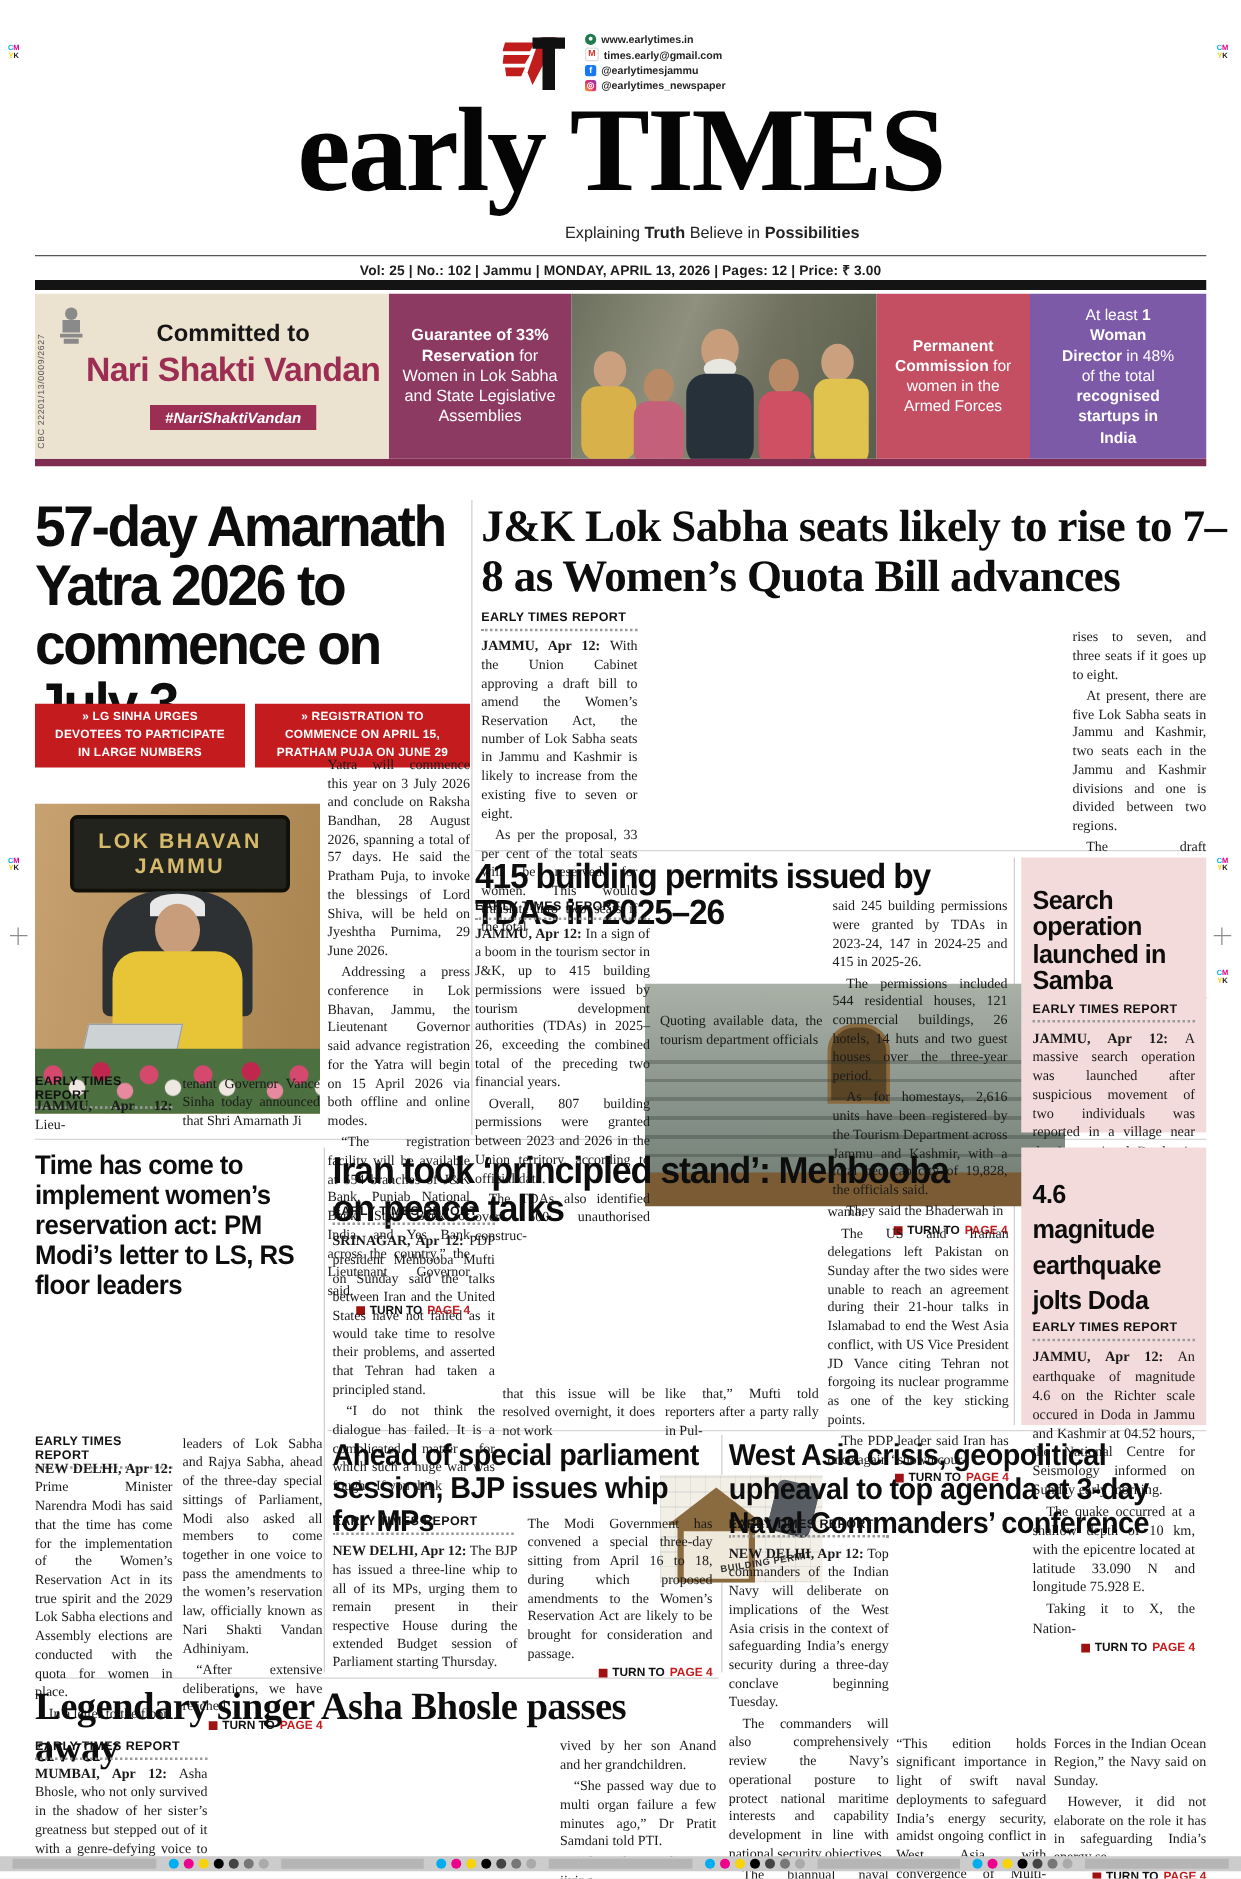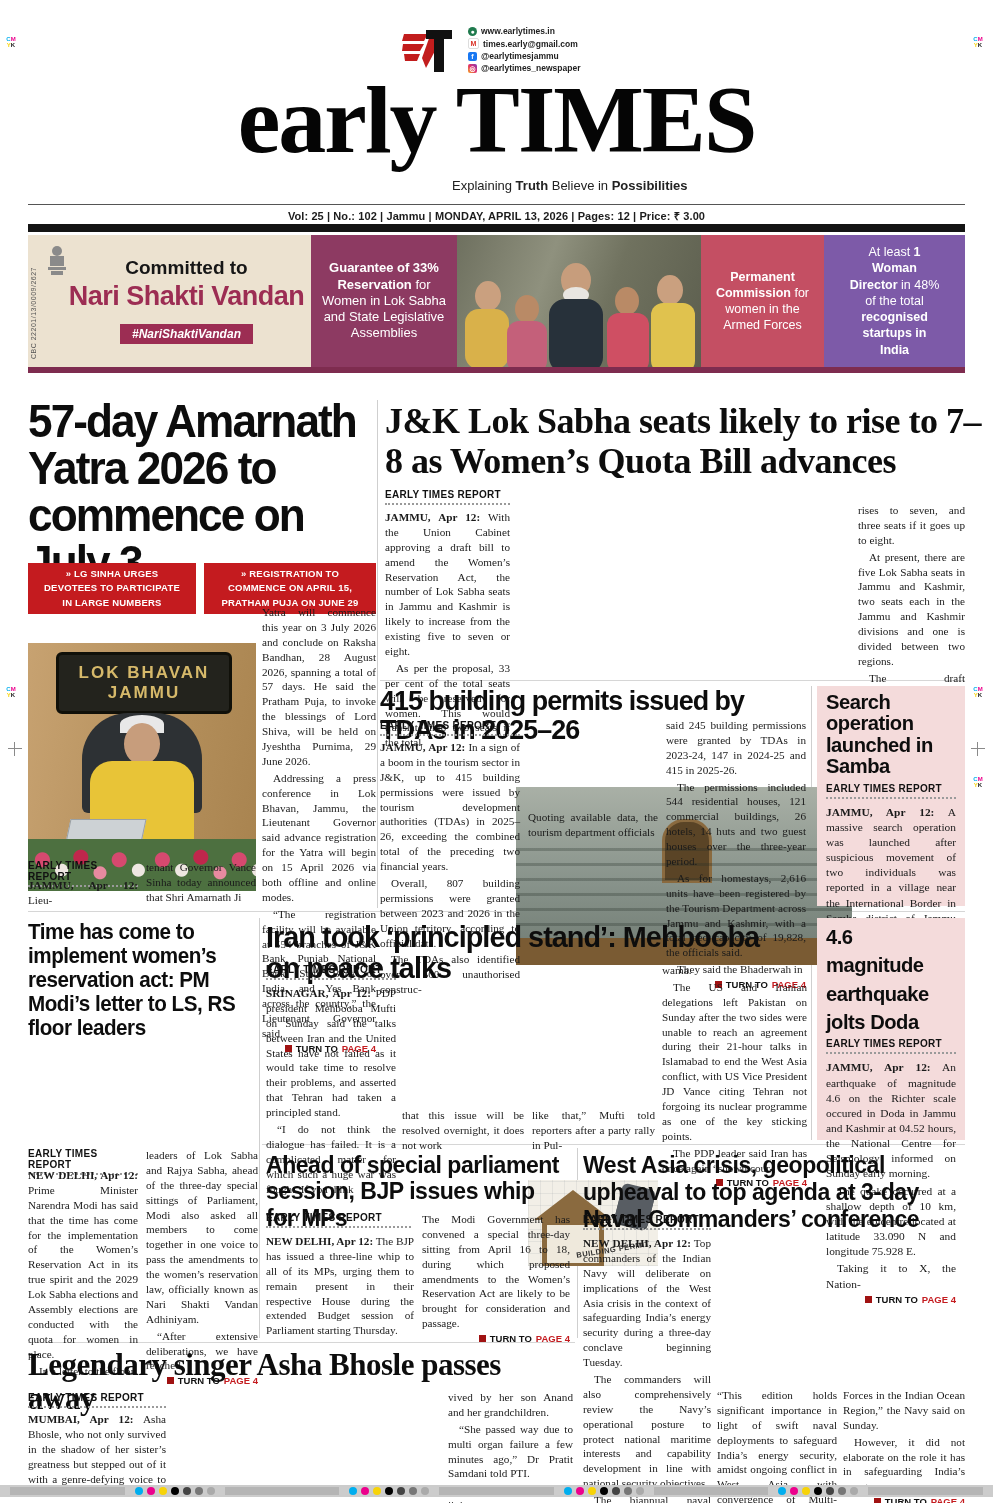--- a/index.html
+++ b/index.html
@@ -35,21 +35,21 @@
   .ad-cream{background:#ece2d0;position:relative;width:283px;}
   .ad-reg{position:absolute;left:2px;top:8px;bottom:8px;writing-mode:vertical-rl;transform:rotate(180deg);font-size:7px;color:#555;letter-spacing:.5px;}
   .ad-maroon{background:#8d3a62;width:146px;color:#fff;display:flex;align-items:center;justify-content:center;text-align:center;padding:0 8px;box-sizing:border-box;font-size:13px;line-height:1.25;}
   .ad-photo{width:244px;position:relative;overflow:hidden;
      background:linear-gradient(110deg,#6e705f 0%,#8f917e 35%,#70725f 60%,#5c5e4e 100%);}
   .ad-crimson{background:#c44f63;width:123px;color:#fff;display:flex;align-items:center;justify-content:center;text-align:center;padding:0 8px;box-sizing:border-box;font-size:12.5px;line-height:1.3;}
   .ad-purple{background:#7d5aa8;width:141px;color:#fff;display:flex;align-items:center;justify-content:center;text-align:center;padding:0 24px;box-sizing:border-box;font-size:12.5px;line-height:1.3;}
   .blob{position:absolute;border-radius:50%;}
   
   .badge{background:#c41b1f;color:#fff;font-weight:700;font-size:9.5px;line-height:1.5;text-align:center;padding:4px 12px;box-sizing:border-box;letter-spacing:.2px;}
-  .pinkbox{background:#f4dbdb;padding:5px 9px;box-sizing:border-box;}
+  .pinkbox{background:#f4dbdb;padding:24px 9px;box-sizing:border-box;}
   .pinkbox .col p{font-size:11.4px;}
   
   .ph{overflow:hidden;position:relative;}
   .ph-parl{background:linear-gradient(#a9b0a6,#87928a 55%,#6f7a71);}
   .ph-parl .rows{position:absolute;left:0;right:0;top:34%;bottom:16%;
      background:repeating-linear-gradient(180deg,rgba(35,45,38,.28) 0 3px,transparent 3px 15px);}
   .ph-parl .wood{position:absolute;left:0;right:0;bottom:0;height:15%;background:#7a5b33;}
   .ph-parl .door{position:absolute;left:50%;top:18%;width:44px;height:58px;margin-left:-22px;background:#5a4426;border-radius:22px 22px 0 0;border:3px solid #8a6a3f;}
   .ph-lb{background:linear-gradient(100deg,#c7a271,#b5905c 55%,#a8834f);margin-top:36px;}
   .ph-lb .sign{position:absolute;left:28px;top:9px;width:170px;height:56px;background:#23231d;border:3px solid #101009;border-radius:6px;

